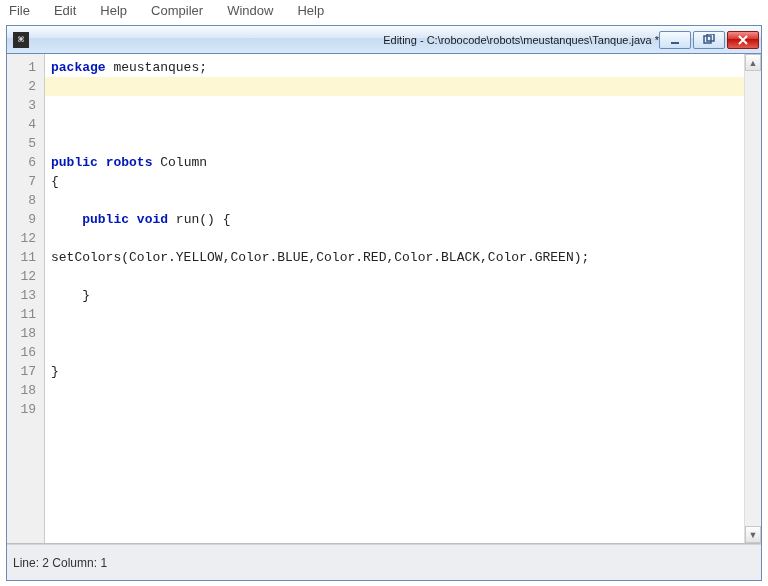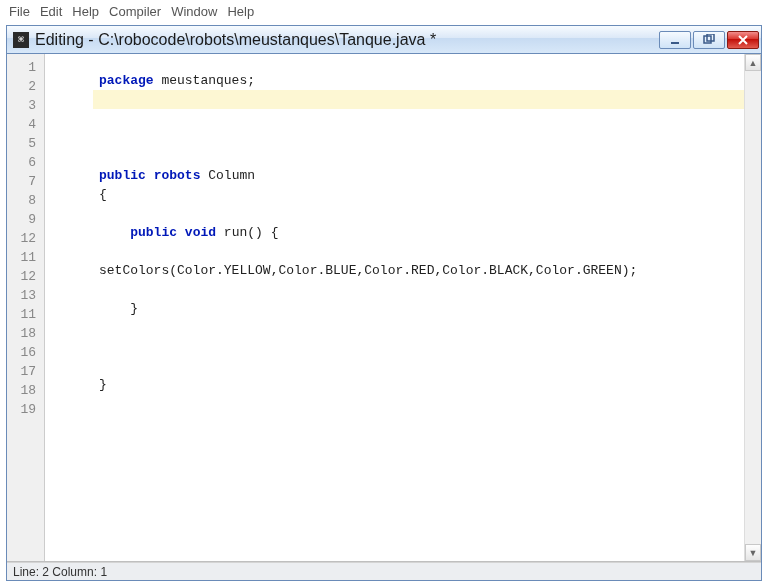--- a/index.html
+++ b/index.html
@@ -7,27 +7,26 @@
     margin: 0;
     font-family: "Segoe UI", Tahoma, sans-serif;
     font-size: 12px;
     background: #fff;
     width: 768px;
     height: 586px;
     overflow: hidden;
   }
   .menubar {
     display: flex;
-    gap: 0;
+    gap: 14px;
     padding: 2px 4px;
     background: #fff;
     color: #555;
     font-size: 13px;
     height: 22px;
-    align-items: center;
   }
   .menubar .menu-item {
     padding: 1px 5px;
     cursor: default;
   }
   .window {
     margin: 3px 6px 6px 6px;
     border: 1px solid #6a8bb8;
     background: #fff;
     height: 556px;
@@ -49,22 +48,23 @@
     margin-right: 6px;
     display: flex;
     align-items: center;
     justify-content: center;
     color: #fff;
     font-size: 10px;
     font-family: monospace;
   }
   .titlebar .title-text {
     color: #1a1a1a;
-    font-size: 16px;
+    font-size: 11px;
     flex: 1;
+    text-align: right;
   }
   .win-buttons {
     display: flex;
     gap: 2px;
   }
   .win-btn {
     width: 32px;
     height: 18px;
     border: 1px solid #6a8bb8;
     border-radius: 2px;
@@ -97,24 +97,23 @@
   }
   .gutter div {
     padding-right: 8px;
     line-height: 19px;
     height: 19px;
   }
   .code {
     flex: 1;
     font-family: Consolas, "Courier New", monospace;
     font-size: 13px;
-    padding-top: 17px;
+    padding-top: 4px;
     position: relative;
     background: #fff;
-    margin-left: 48px;
   }
   .code-line {
     line-height: 19px;
     height: 19px;
     white-space: pre;
     padding-left: 6px;
   }
   .code-line.hl {
     background: #fdf7d3;
   }
@@ -128,21 +127,21 @@
   }
   .scrollbar-v .arrow {
     height: 17px;
     background: linear-gradient(to bottom,#fefefe,#e5e5e5);
     border: 1px solid #c8c8c8;
     display:flex;align-items:center;justify-content:center;
     color:#666;font-size:9px;
   }
   .scrollbar-v .arrow.bottom { position:absolute; bottom:0; left:0; right:0; }
   .statusbar {
-    height: 18px;
+    height: 36px;
     background: #eceef1;
     border-top: 1px solid #d4d4d4;
     font-size: 12px;
     color: #333;
     padding: 2px 6px;
     display:flex;align-items:center;
   }
 </style>
 </head>
 <body>

